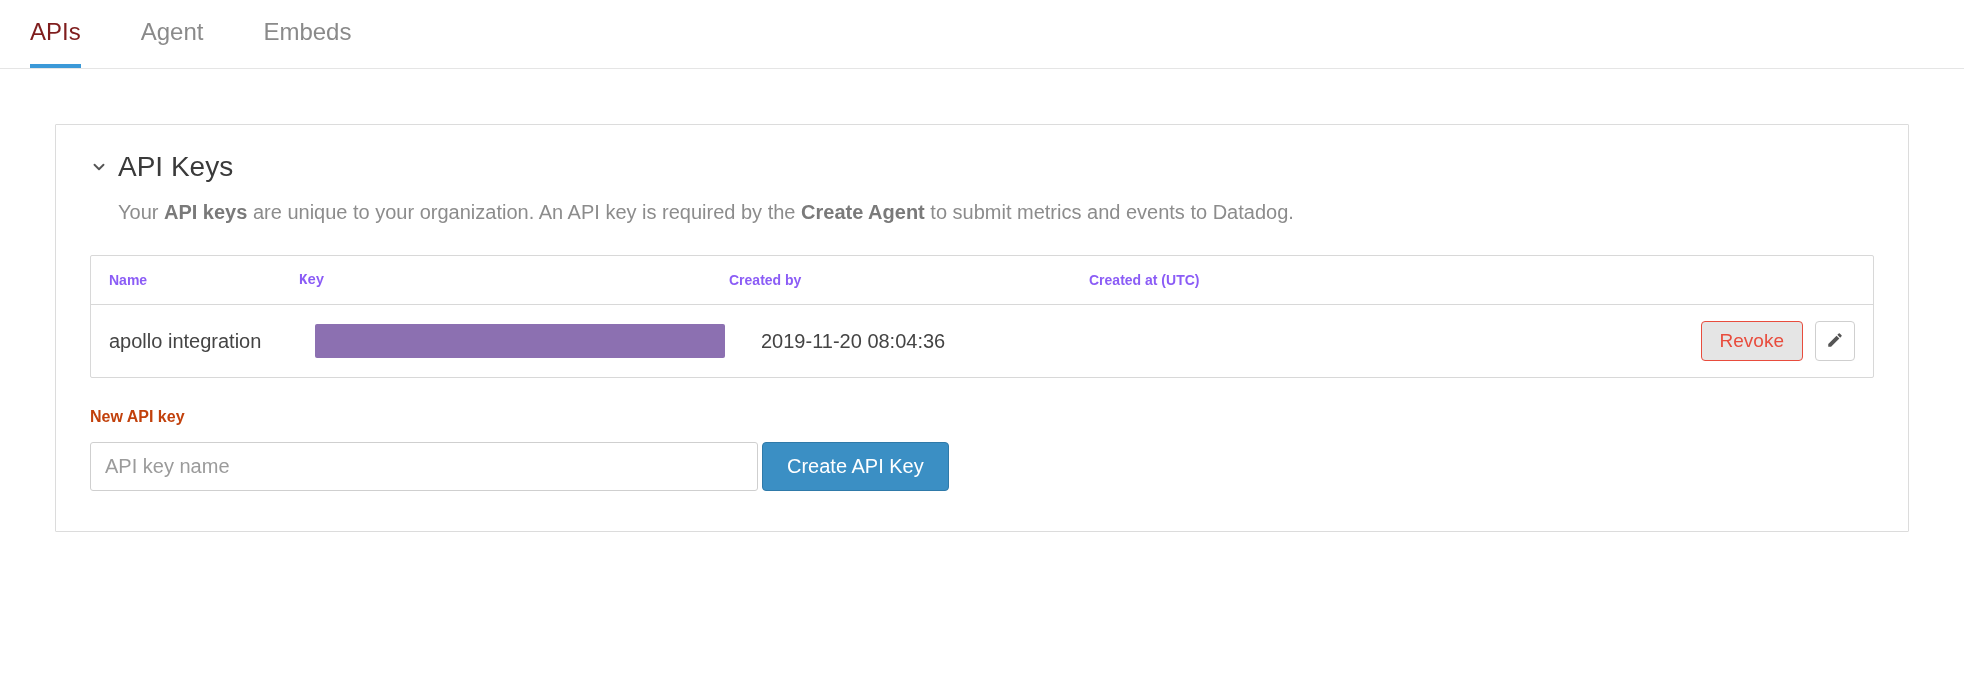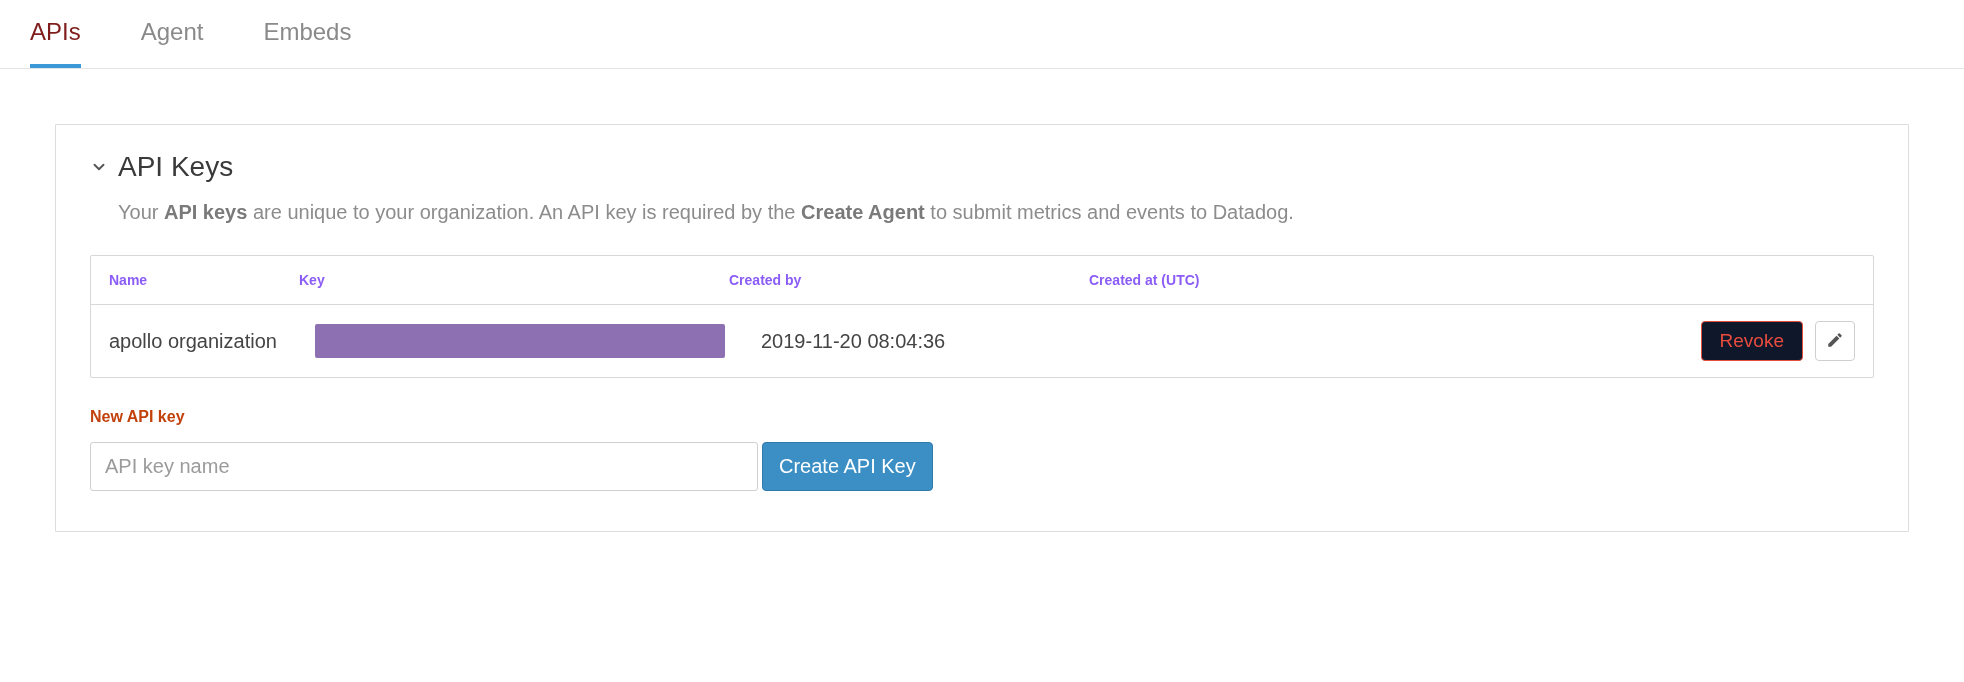--- a/index.html
+++ b/index.html
@@ -84,33 +84,33 @@
       font-weight: 700;
       font-size: 14px;
       color: #8b5cf6;
     }
     .trow {
       font-size: 20px;
       color: #444;
       gap: 16px;
     }
     .col-name { width: 190px; flex-shrink: 0; }
-    .col-key { width: 430px; flex-shrink: 0; }
+    .col-key { width: 430px; flex-shrink: 0; font-family: Liberation Mono, monospace; }
     .col-by { width: 360px; flex-shrink: 0; }
     .col-at { width: 210px; flex-shrink: 0; }
     .col-actions { flex: 1; display: flex; justify-content: flex-end; gap: 12px; align-items: center; }
     .key-mask {
       background: #8c70b1;
       height: 34px;
       width: 410px;
       border-radius: 2px;
     }
     .btn-revoke {
       border: 1px solid #e84c3d;
-      background: #0f172a;
+      background: #e5e5e5;
       color: #e84c3d;
       font-size: 19px;
       padding: 8px 18px;
       border-radius: 4px;
       cursor: pointer;
     }
     .btn-icon {
       border: 1px solid #cfcfcf;
       background: #fff;
       width: 40px;
@@ -140,21 +140,21 @@
       font-size: 20px;
       color: #555;
     }
     .new-key-input::placeholder { color: #9b9b9b; }
     .btn-create {
       margin-left: 4px;
       background: #3b8fc4;
       border: 1px solid #2f7aa9;
       color: #fff;
       font-size: 20px;
-      padding: 12px 16px;
+      padding: 12px 24px;
       border-radius: 4px;
       cursor: pointer;
     }
   </style>
 </head>
 <body>
 
 <div class="tabs">
   <div class="tab active">APIs</div>
   <div class="tab">Agent</div>
@@ -176,21 +176,21 @@
 
   <div class="table">
     <div class="thead">
       <div class="col-name">Name</div>
       <div class="col-key">Key</div>
       <div class="col-by">Created by</div>
       <div class="col-at">Created at (UTC)</div>
       <div class="col-actions"></div>
     </div>
     <div class="trow">
-      <div class="col-name">apollo organization</div>
+      <div class="col-name">apollo integration</div>
       <div class="col-key">
         <div class="key-mask"></div>
       </div>
       <div class="col-at">2019-11-20 08:04:36</div>
       <div class="col-actions">
         <button class="btn-revoke">Revoke</button>
         <button class="btn-icon">
           <span>
             <svg viewBox="0 0 24 24">
                 <path d="M3 17.25V21h3.75L17.81 9.94l-3.75-3.75L3 17.25zM20.71 7.04a1 1 0 0 0 0-1.41l-2.34-2.34a1 1 0 0 0-1.41 0l-1.83 1.83 3.75 3.75 1.83-1.83z"></path>

